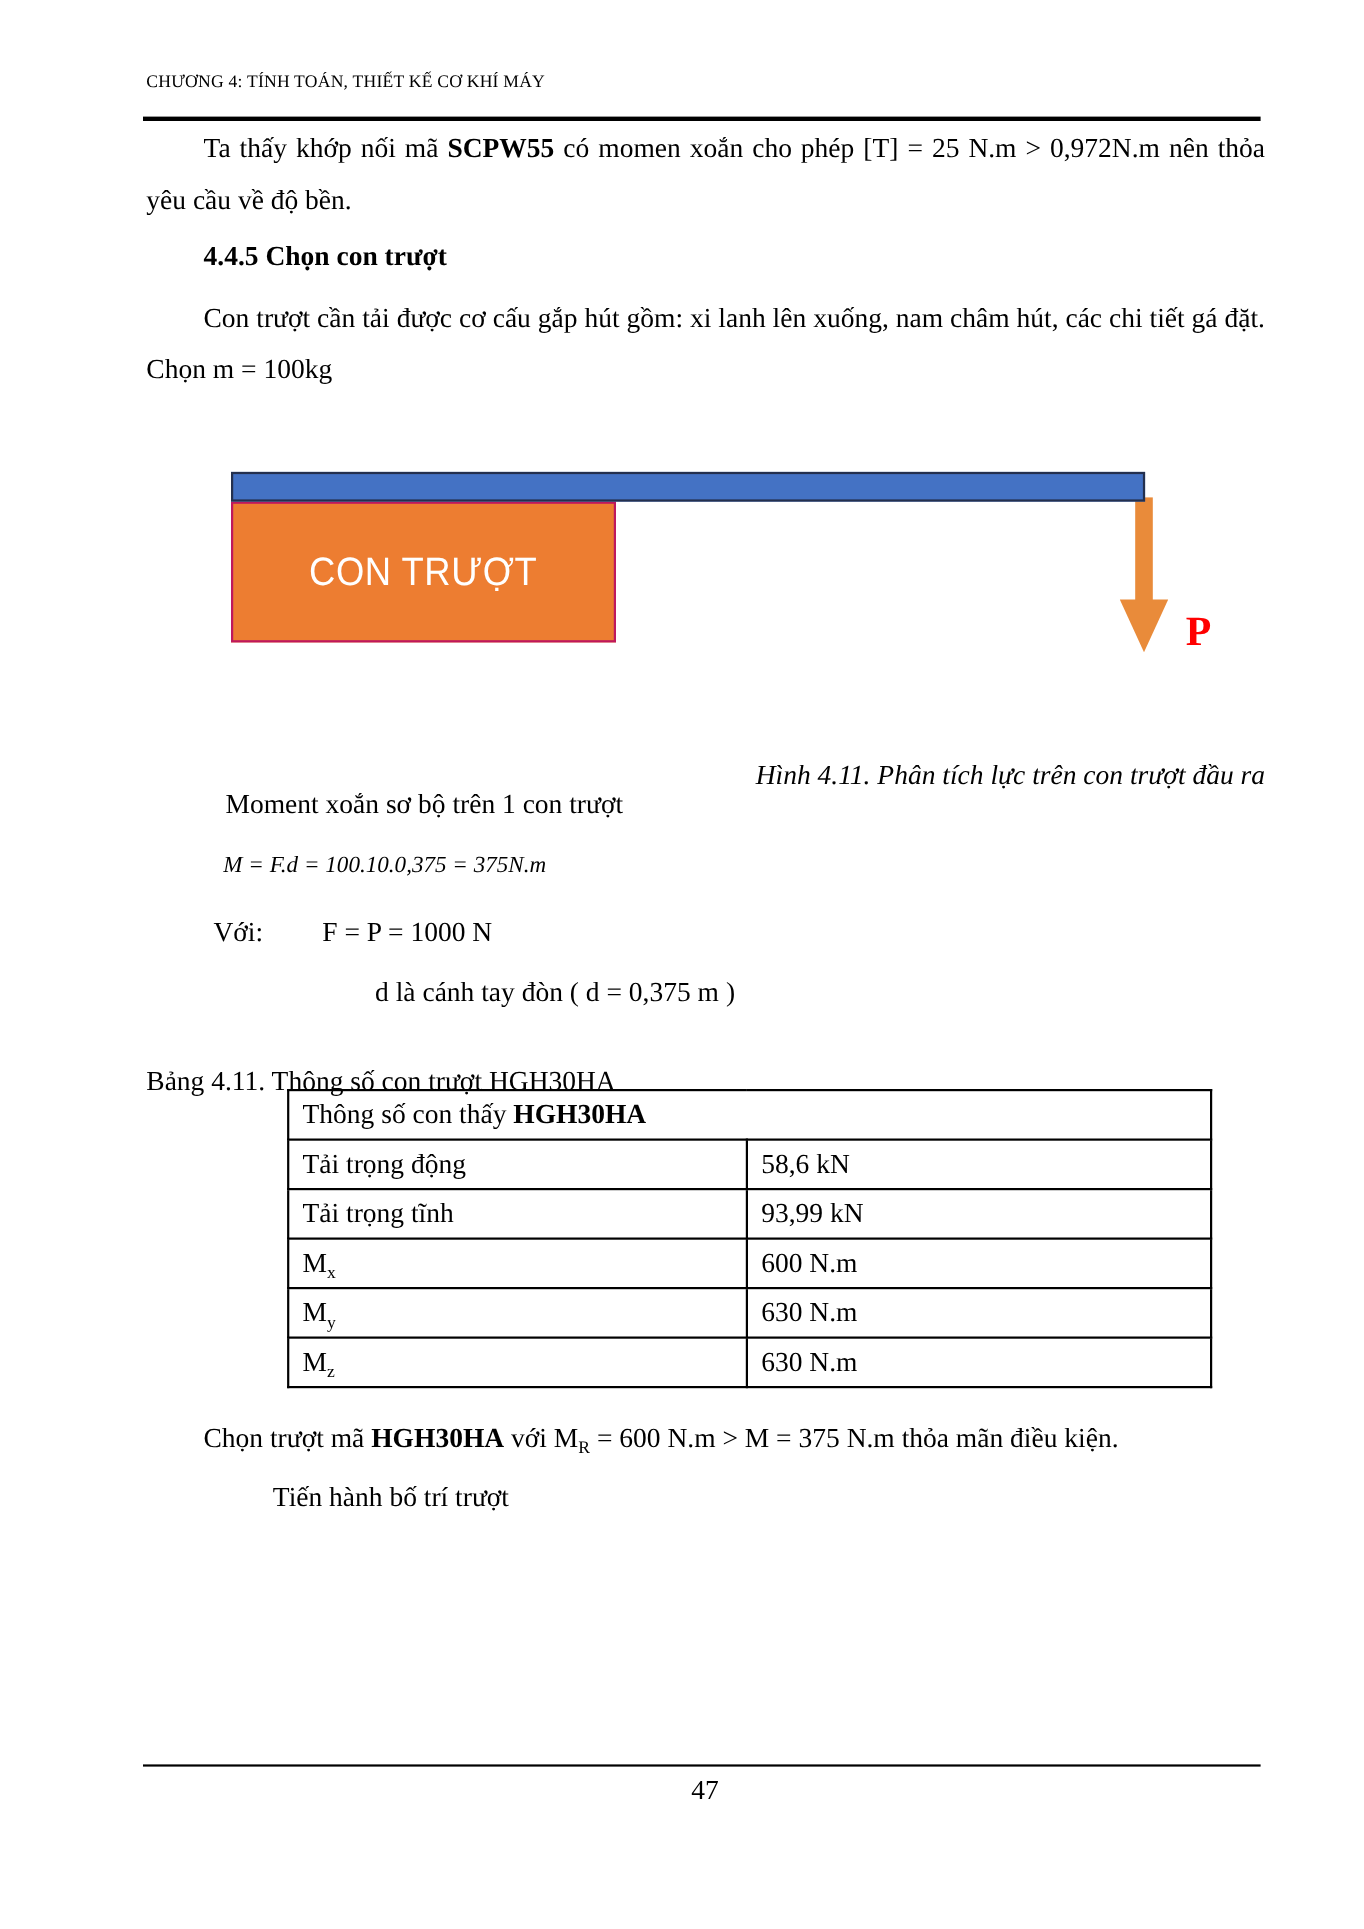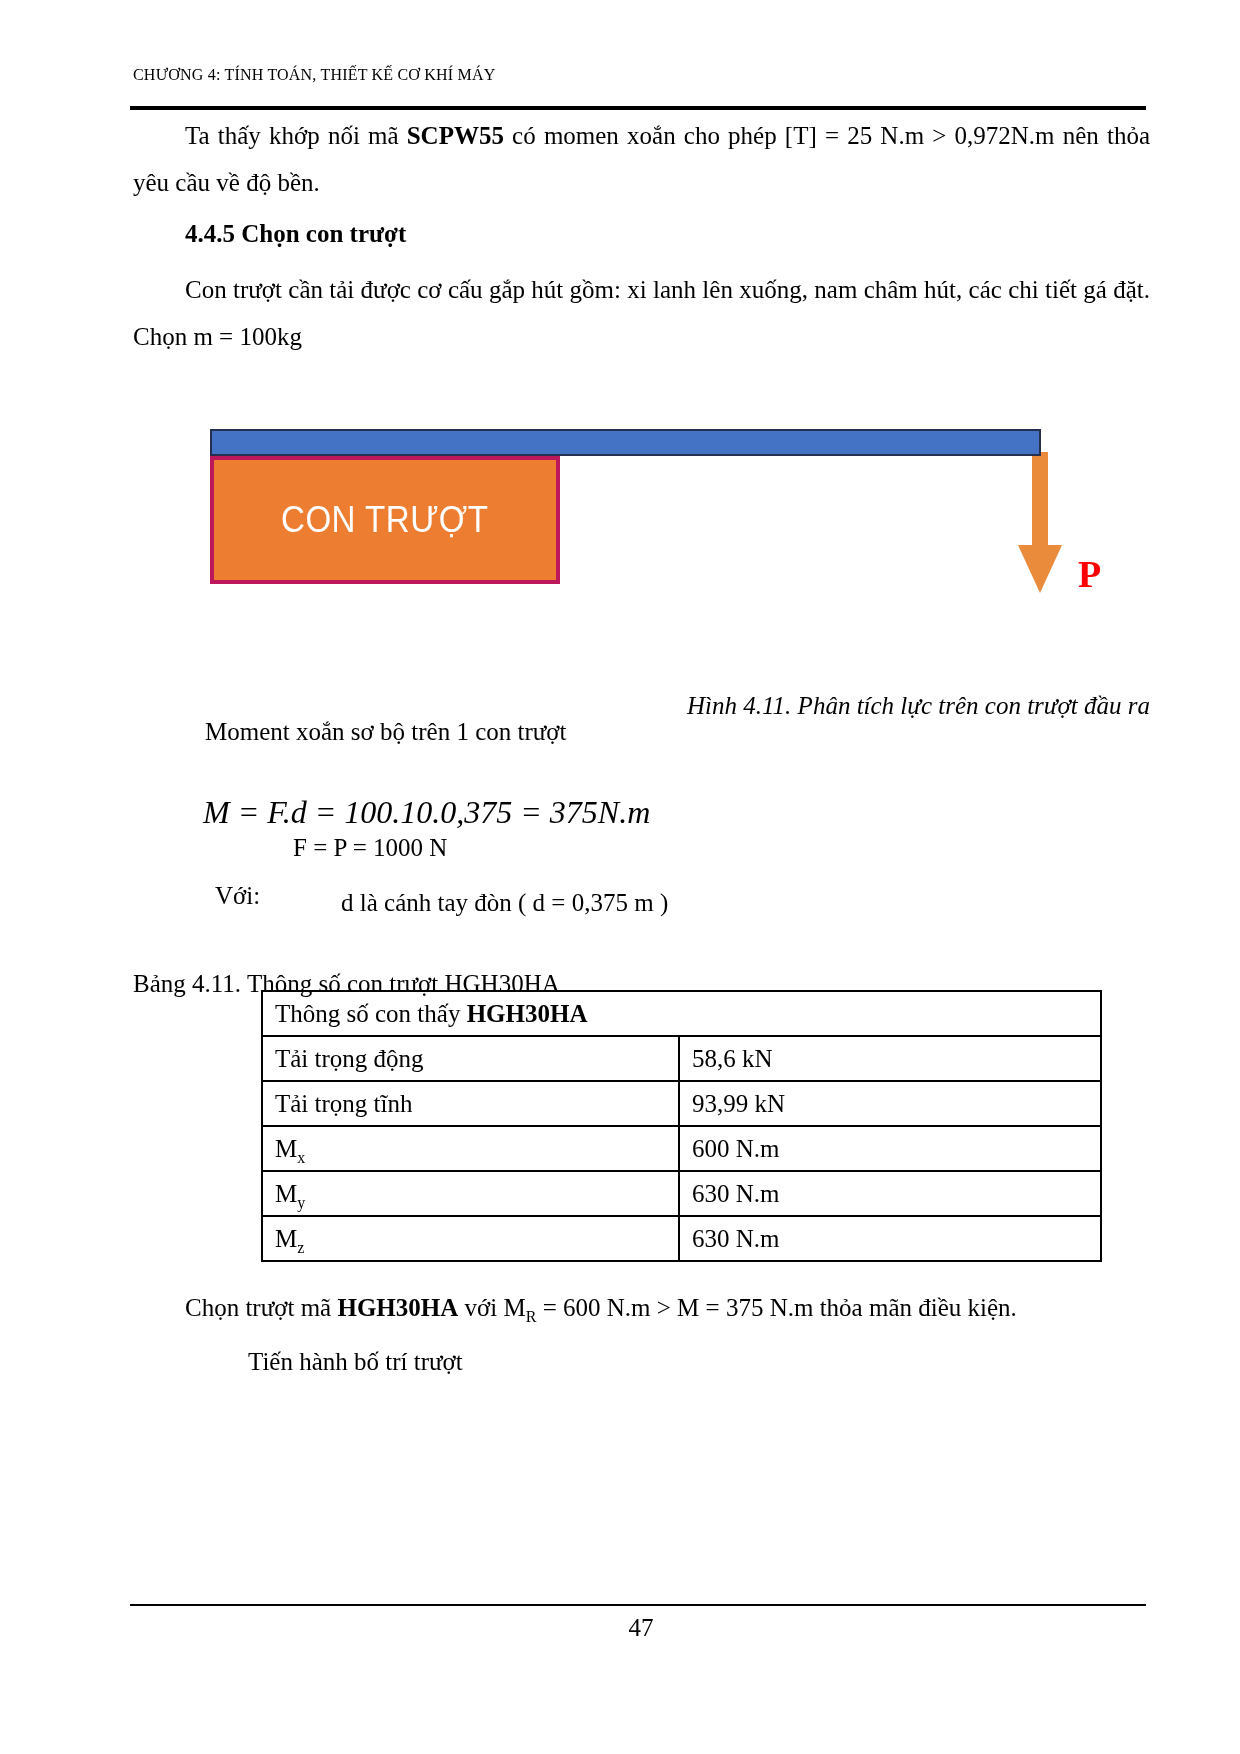--- a/index.html
+++ b/index.html
@@ -25,38 +25,38 @@
   .section-heading { left: 185px; top: 220px; font-weight: bold; white-space: nowrap; }
   .para-slider { top: 266px; }
 
   
   .beam {
     left: 210px; top: 429px; width: 831px; height: 27px;
     border: 2px solid #24304E; z-index: 2;
   }
   .slider-box {
     left: 210px; top: 456px; width: 350px; height: 128px;
-    border: 4px solid #be185d; z-index: 1;
+    border: 2px solid #be185d; z-index: 1;
     display: flex; align-items: center; justify-content: center;
   }
   .slider-label {
     font-family: "Liberation Sans", sans-serif;
     font-size: 36px; color: #ffffff; letter-spacing: 0.5px;
     transform: scaleX(0.92); white-space: nowrap;
   }
   .force-arrow { left: 1018px; top: 452px; z-index: 1; }
   .force-label {
     left: 1078px; top: 552px; font-size: 38px; font-weight: bold; white-space: nowrap;
   }
   .fig-caption { top: 682px; text-align: right; font-style: italic; }
 
   
   .moment-intro { left: 205px; top: 718px; white-space: nowrap; }
-  .formula { left: 203px; top: 794px; font-style: italic; font-size: 32px; white-space: nowrap; }
-  .with-label { left: 215px; top: 834px; white-space: nowrap; margin-top: 48px; }
+  .formula { left: 203px; top: 774px; font-style: italic; font-size: 21px; white-space: nowrap; }
+  .with-label { left: 194px; top: 834px; white-space: nowrap; }
   .with-f { left: 293px; top: 834px; white-space: nowrap; }
   .with-d { left: 293px; top: 889px; white-space: nowrap; margin-left: 48px; }
 
   
   .table-caption { top: 960px; text-align: left; }
   table.spec {
     position: absolute; left: 261px; top: 990px; width: 841px;
     border-collapse: collapse; font-size: 25px;
     font-family: "Liberation Serif", "DejaVu Serif", serif;
   }

